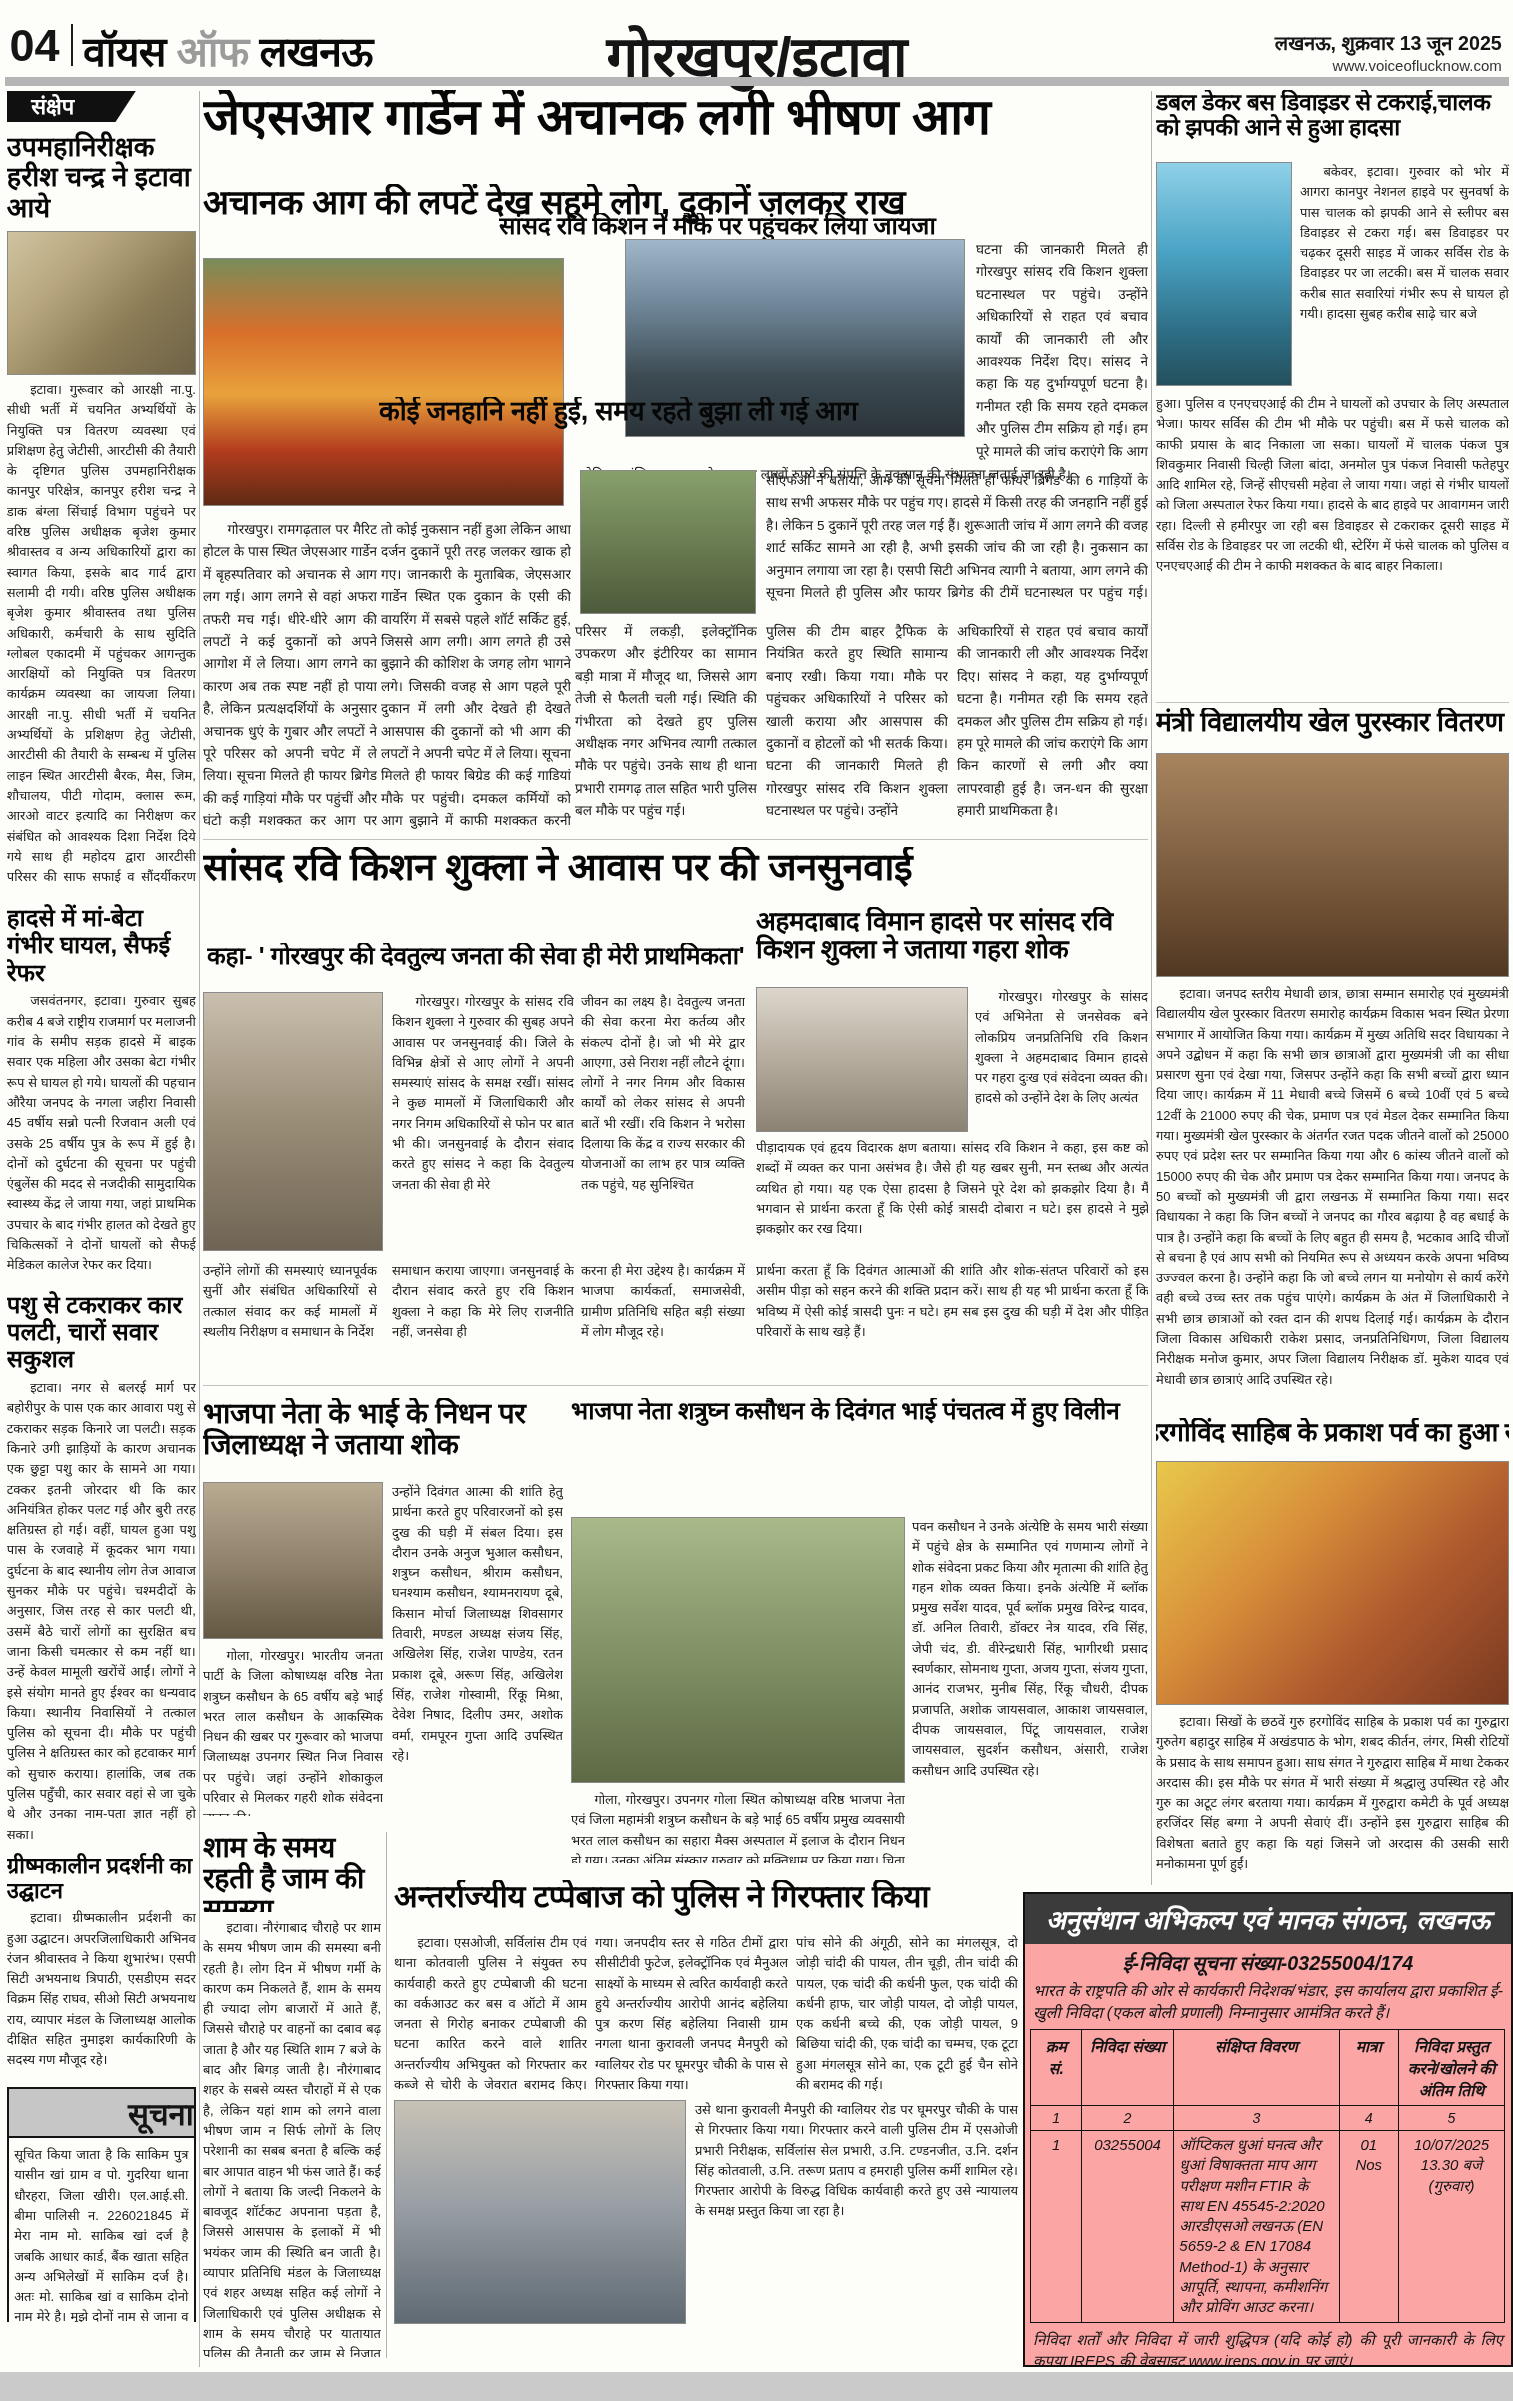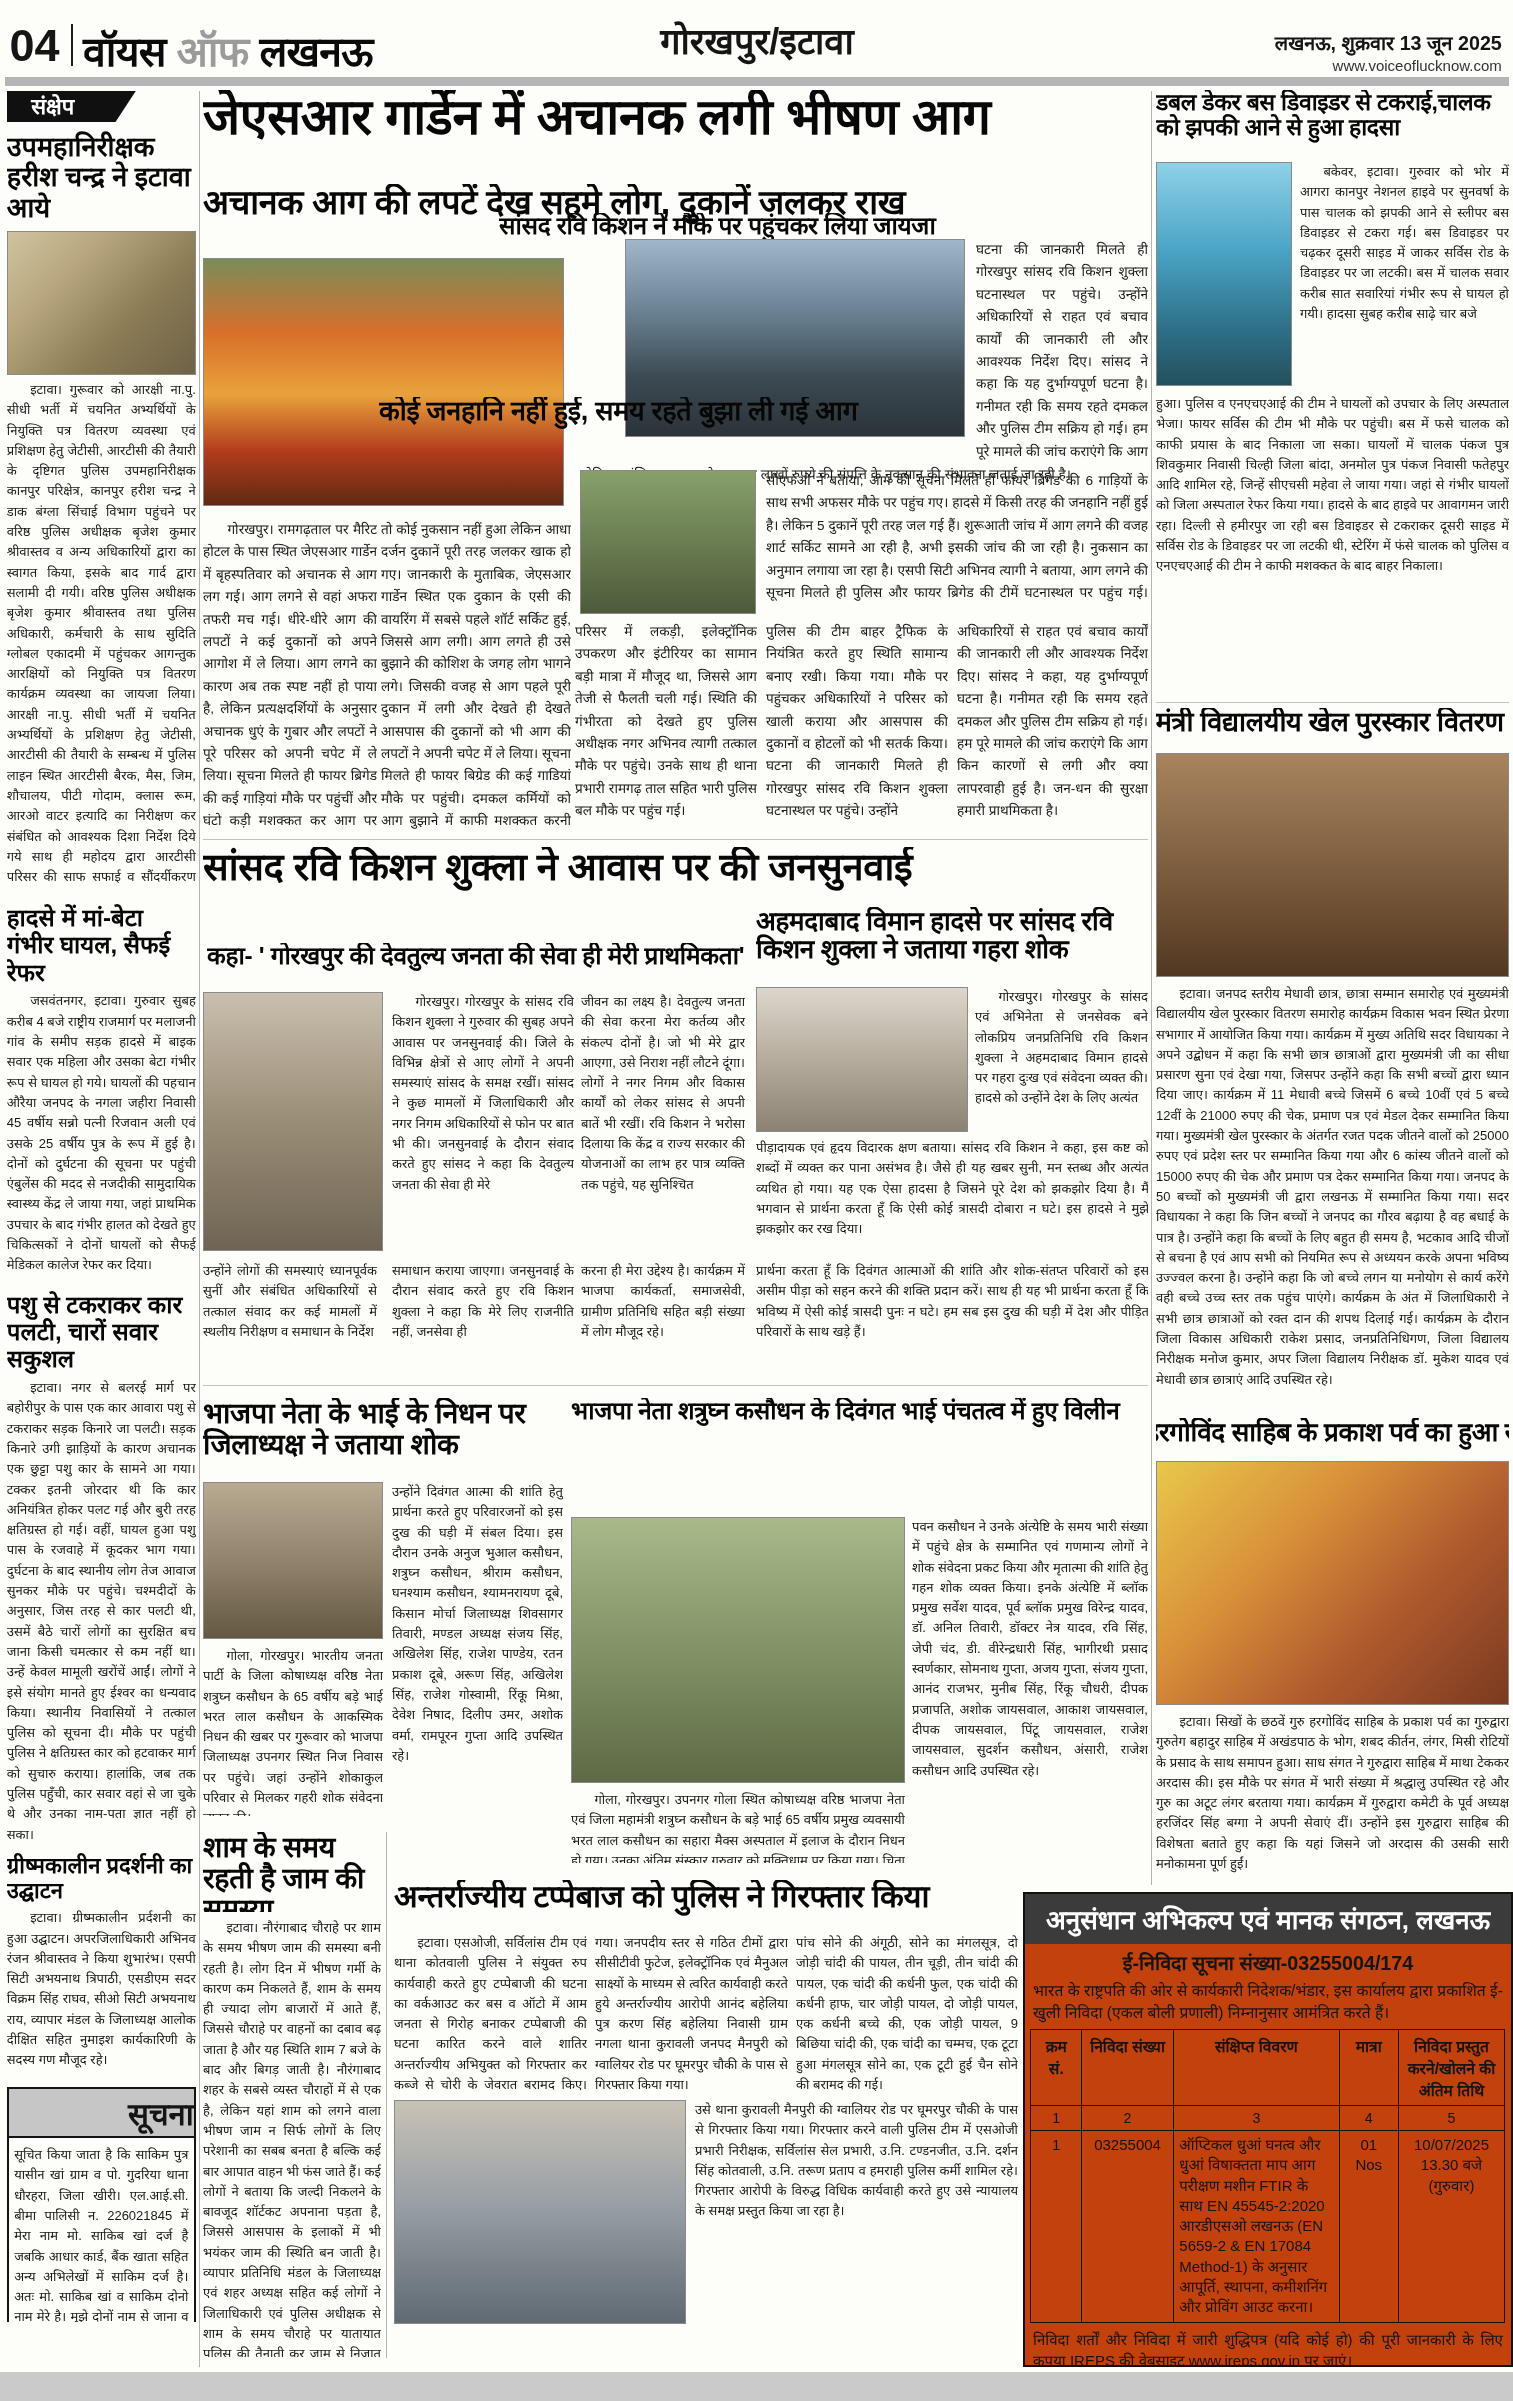--- a/index.html
+++ b/index.html
@@ -37,21 +37,21 @@
   .sidebar{left:6.8px;top:91px;width:189px;height:2231px;}
   .sankshep{width:129px;height:31px;background:#101010;color:#ffffff;font-weight:900;font-size:22px;line-height:31px;padding-left:24.4px;box-sizing:border-box;clip-path:polygon(0 0,100% 0,calc(100% - 20.3px) 100%,0 100%);}
   .sb-h{font-size:27px;line-height:1.14;font-weight:900;color:#070707;margin-top:9.5px;}
   .sb-h2{font-size:24px;}
   .sb-h3{font-size:22px;margin-top:13.6px;}
   .sb-p{margin-top:5.4px;}
   .notice-box{border:2px solid #141414;margin-top:16.3px;}
   .notice-head{background:#c6c6c6;border-bottom:2px solid #141414;text-align:right;font-size:31px;font-weight:900;padding:2.7px 0;}
   .notice-body{padding:6.8px 5.4px;max-height:197px;overflow:hidden;}
   
-  .tender{border:2.7px solid #111;background:#c2410c;box-sizing:border-box;}
+  .tender{border:2.7px solid #111;background:#fca5a5;box-sizing:border-box;font-style:italic;}
   .tender-head{background:#3b3b3b;color:#fff;text-align:center;font-weight:900;font-size:26px;padding:6.8px 2.7px;}
   .tender-no{text-align:center;font-weight:800;font-size:19.7px;padding:5.4px 0 1.4px 0;}
   .tender-intro{font-size:15.6px;line-height:22px;text-align:justify;padding:2.7px 8.1px 5.4px 8.1px;}
   table.tnd{border-collapse:collapse;width:calc(100% - 11px);margin:0 5.4px;padding-left:35px;}
   table.tnd td,table.tnd th{border:1.4px solid #111;padding:4.1px 5.4px;vertical-align:top;}
   table.tnd th{font-size:15.6px;font-weight:700;text-align:center;}
   .tnd-num{font-size:14.2px;text-align:center;}
   .tnd-cell{font-size:15px;line-height:20.3px;}
   .tnd-center{text-align:center;}
   .tender-foot{font-size:15px;line-height:21px;padding:6.8px 8.1px 2.7px 8.1px;text-align:justify;}
@@ -61,21 +61,21 @@
 
 <div class="page">
 
   <div class="abs" style="left:9.5px;top:20.3px;font-size:45px;font-weight:900;">04</div>
   <div class="abs" style="left:71px;top:24.4px;width:2px;height:42px;background:#1a1a1a;"></div>
   <div class="abs" style="left:83px;top:22px;font-size:41px;font-weight:900;letter-spacing:-0.7px;">
     <span class="m-black">वॉयस</span>
     <span class="m-gray">ऑफ</span>
     <span class="m-black">लखनऊ</span>
   </div>
-  <div class="abs" style="left:50%;transform:translateX(-50%);top:16.3px;font-size:36px;font-weight:900;">गोरखपुर/इटावा</div>
+  <div class="abs" style="left:50%;transform:translateX(-50%);top:16.3px;font-size:56px;font-weight:900;">गोरखपुर/इटावा</div>
   <div class="abs" style="right:12.2px;top:28.5px;font-size:19.7px;font-weight:700;text-align:right;">लखनऊ, शुक्रवार 13 जून 2025</div>
   <div class="abs" style="right:12.2px;top:57px;font-size:15px;text-align:right;color:#333;">www.voiceoflucknow.com</div>
   <div class="abs" style="left:5.4px;right:5.4px;top:77px;height:8.8px;background:#b5b5b5;"></div>
 
   <div class="abs rule-v" style="left:199px;top:91px;height:2276px;"></div>
   <div class="abs rule-v" style="left:1151px;top:91px;height:1794px;"></div>
 
   <div class="abs sidebar clip">
     <div class="sankshep">संक्षेप</div>
     <h2 class="sb-h">उपमहानिरीक्षक हरीश चन्द्र ने इटावा आये</h2>

